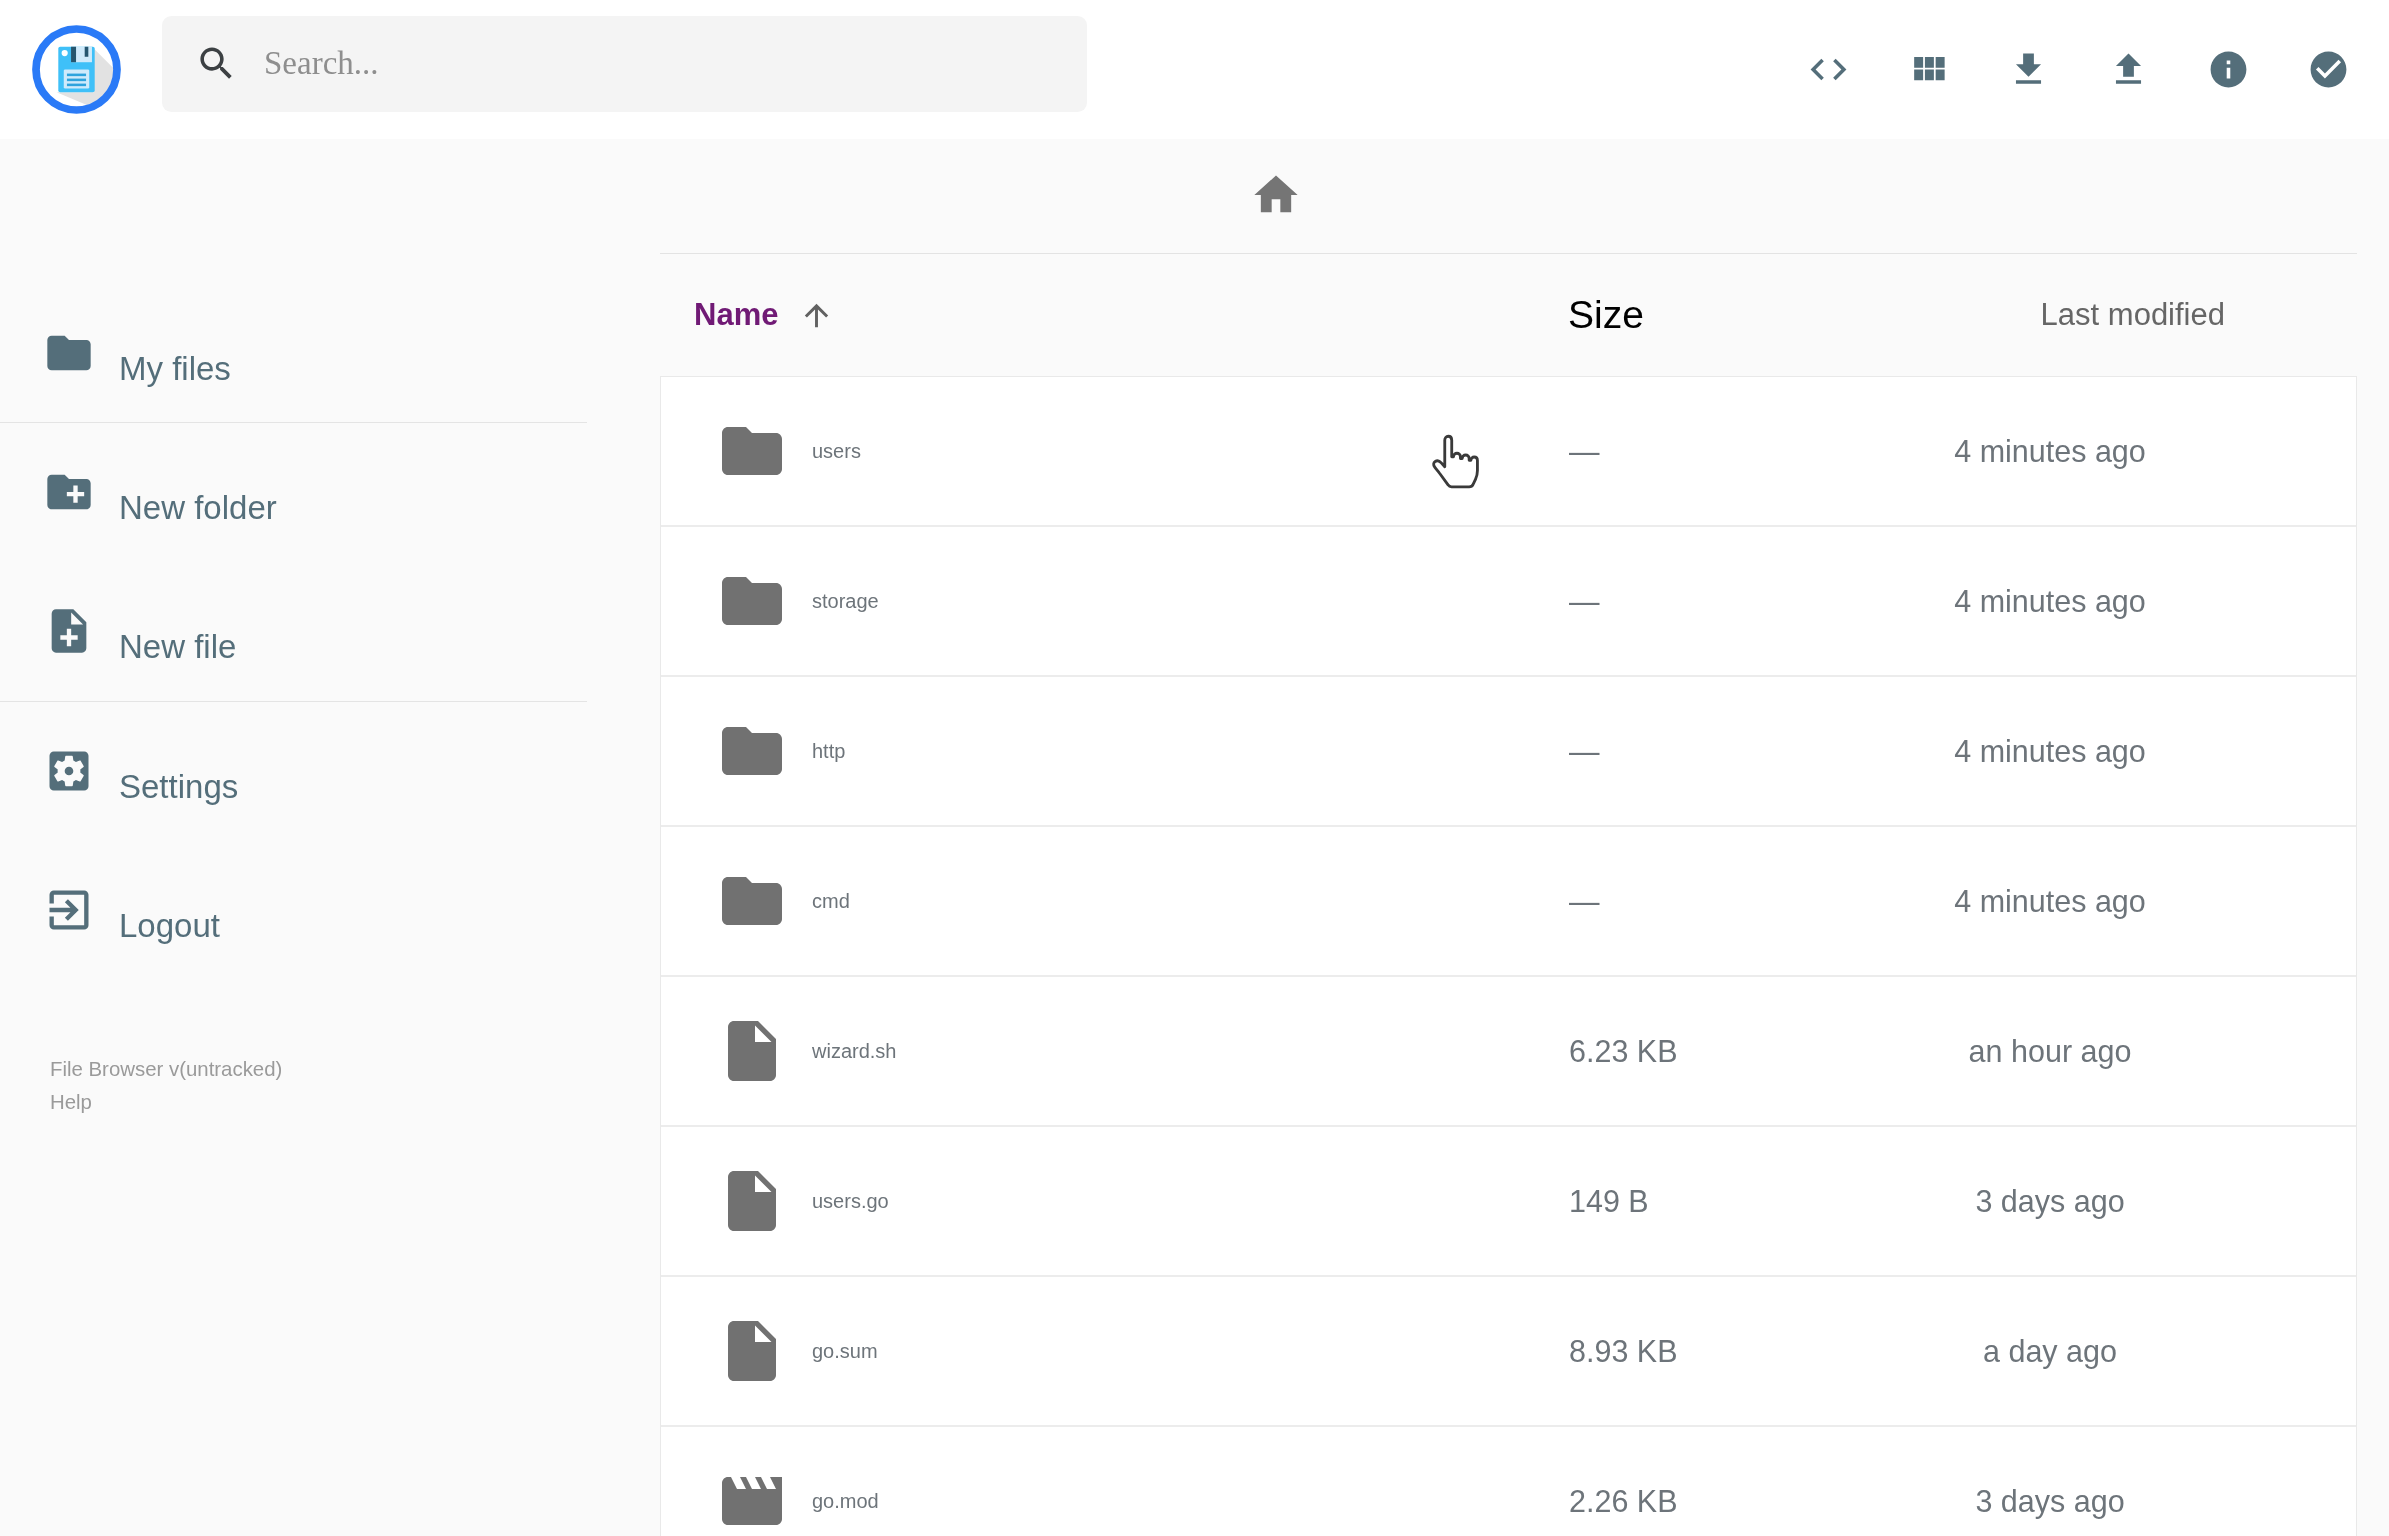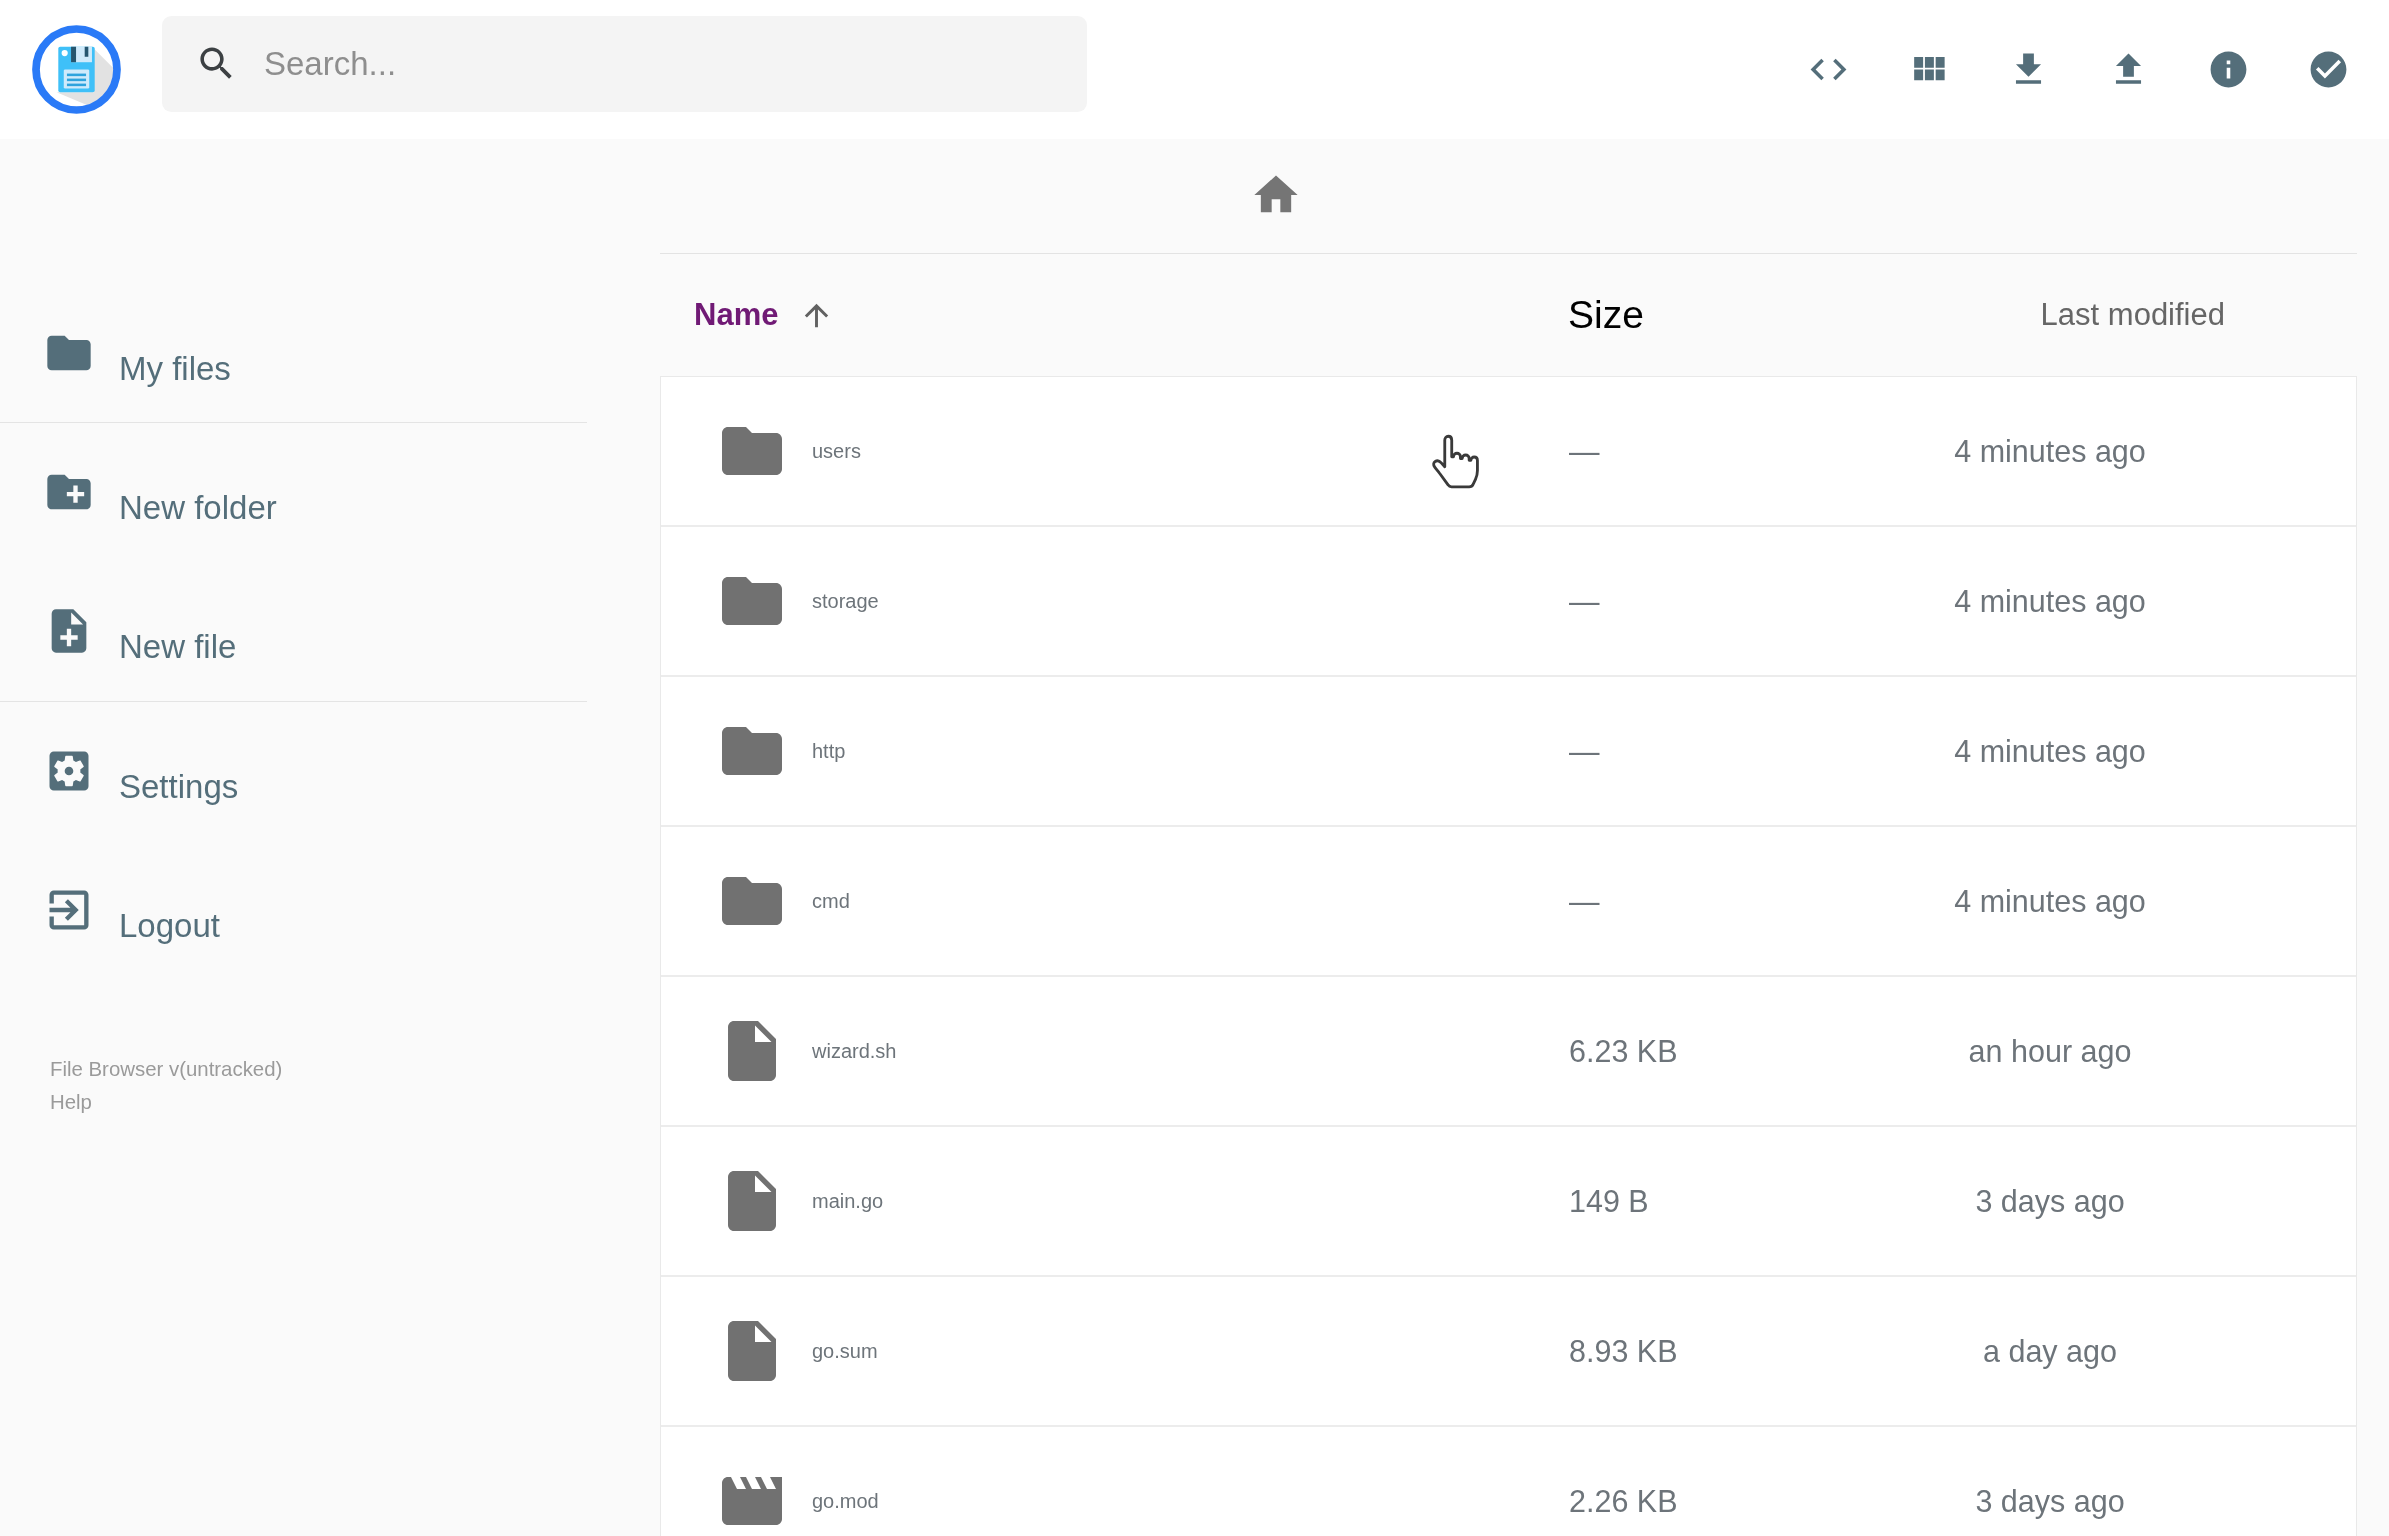--- a/index.html
+++ b/index.html
@@ -12,21 +12,21 @@
   .header{position:absolute;left:0;top:0;width:100%;height:139px;background:#fff;z-index:5;}
   .logo-btn{position:absolute;left:30.5px;top:24px;width:91px;height:91px;border:none;background:none;padding:0;cursor:pointer;}
   .logo-btn svg{width:91px;height:91px;display:block;}
   .search-bar{
     position:absolute;left:162px;top:15.7px;width:925px;height:96px;
     background:#f4f4f4;border-radius:9.3px;display:flex;align-items:center;
   }
   .search-bar .mag{width:43px;height:43px;fill:#3c4043;margin-left:33px;flex:none;}
   .search-bar input{
     border:none;background:transparent;outline:none;
-    font-family:Liberation Sans, sans-serif;font-size:33px;color:#444;margin-left:24px;width:777px;
+    font-family:Liberation Serif, serif;font-size:33px;color:#444;margin-left:24px;width:777px;
   }
   .search-bar input::placeholder{color:#8e8e8e;opacity:1;}
   .toolbar{position:absolute;right:39px;top:0;height:139px;display:flex;align-items:center;gap:57px;}
   .tb-btn{border:none;background:none;padding:0;cursor:pointer;line-height:0;}
   .tb-btn svg{width:43px;height:43px;fill:#546e7a;}
   
   .page-body{position:absolute;left:0;top:139px;width:100%;height:1397px;background:#fafafa;display:flex;}
   
   .sidebar{width:587px;flex:none;position:relative;padding-top:144px;box-sizing:border-box;}
   .nav-item{
@@ -308,21 +308,21 @@
     <div class="cell-size">6.23 KB</div>
     <div class="cell-mod">an hour ago</div>
     <div></div>
   </div>
 
   <div class="row listing-grid">
     <div class="cell-name">
       <svg viewBox="0 0 78 78" width="72" height="72">
                 <use href="#sym-file"></use>
               </svg>
-      <span class="fname">main.go</span>
+      <span class="fname">users.go</span>
     </div>
     <div class="cell-size">149 B</div>
     <div class="cell-mod">3 days ago</div>
     <div></div>
   </div>
 
   <div class="row listing-grid">
     <div class="cell-name">
       <svg viewBox="0 0 78 78" width="72" height="72">
                 <use href="#sym-file"></use>

